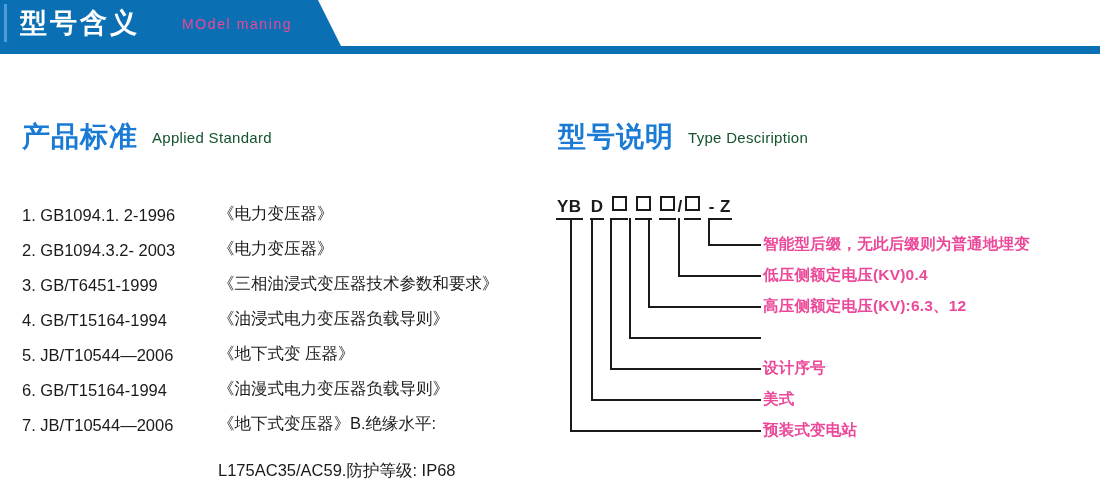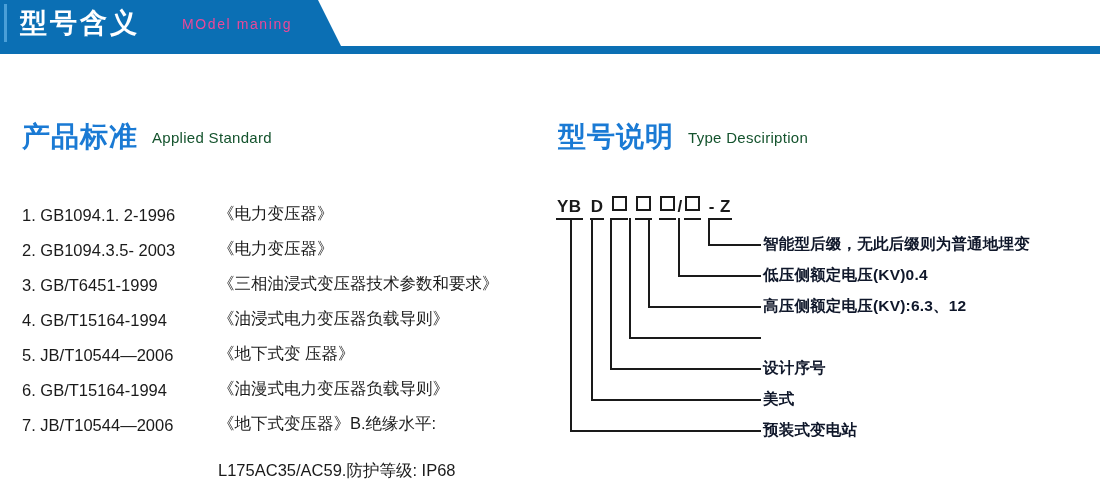--- a/index.html
+++ b/index.html
@@ -165,21 +165,21 @@
     height: 1.6px;
     background: #1a1a1a;
   }
 
   
   .diagram-label {
     position: absolute;
     left: 207px;
     font-size: 15.5px;
     font-weight: bold;
-    color: #0f172a;
+    color: #ec4899;
     white-space: nowrap;
     letter-spacing: 0.2px;
     transform: translateY(-50%);
   }
 </style>
 </head>
 <body>
 
 <div id="header-banner">
   <div id="banner-shape"></div>
@@ -196,21 +196,21 @@
 <div class="section-heading" id="heading-right">
   <span class="heading-cn">型号说明</span><span class="heading-en">Type Desciription</span>
 </div>
 
 <div id="standards-list">
   <div class="standard-row">
     <span class="std-code">1. GB1094.1. 2-1996</span>
     <span class="std-name">《电力变压器》</span>
   </div>
   <div class="standard-row">
-    <span class="std-code">2. GB1094.3.5- 2003</span>
+    <span class="std-code">2. GB1094.3.2- 2003</span>
     <span class="std-name">《电力变压器》</span>
   </div>
   <div class="standard-row">
     <span class="std-code">3. GB/T6451-1999</span>
     <span class="std-name">《三相油浸式变压器技术参数和要求》</span>
   </div>
   <div class="standard-row">
     <span class="std-code">4. GB/T15164-1994</span>
     <span class="std-name">《油浸式电力变压器负载导则》</span>
   </div>

